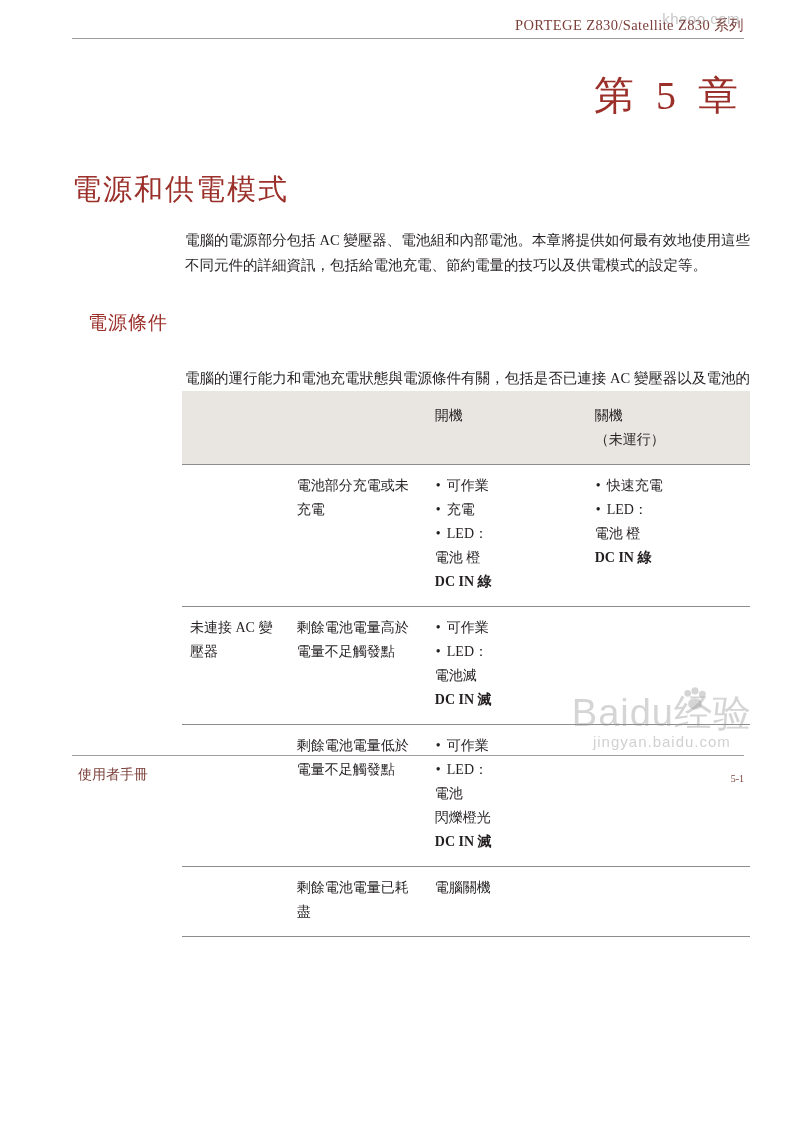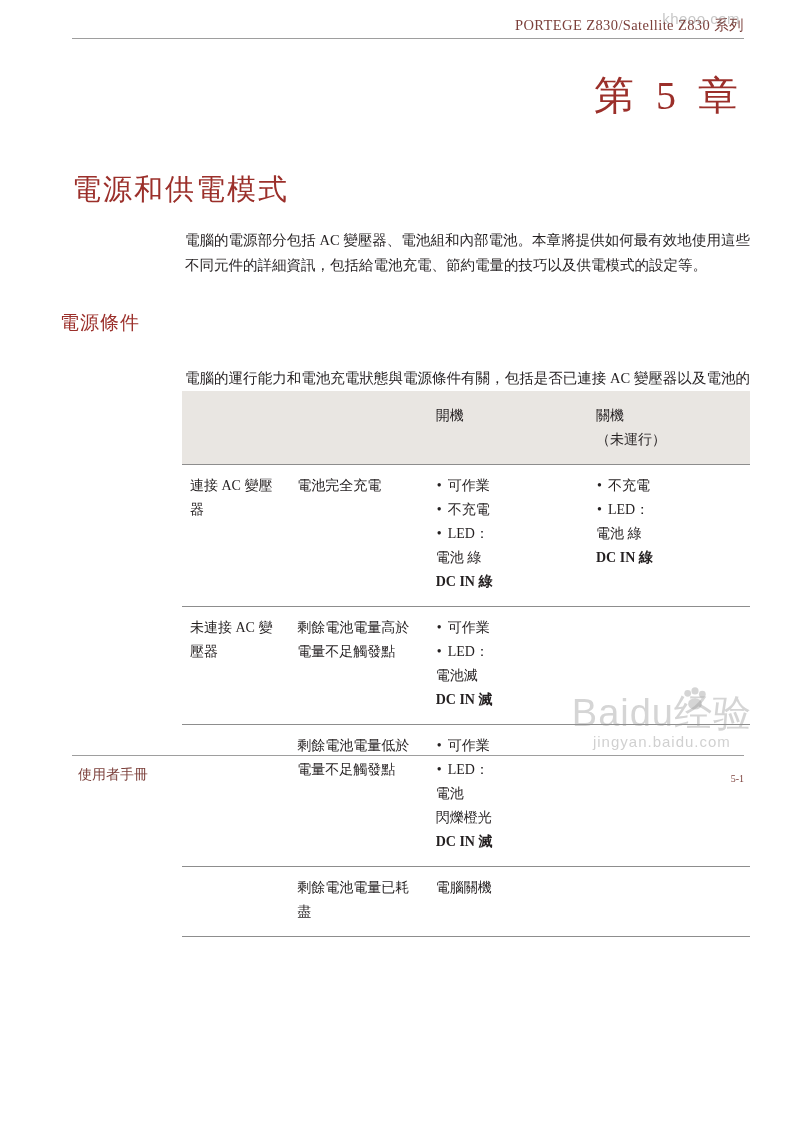--- a/index.html
+++ b/index.html
@@ -70,21 +70,21 @@
     top: 228px;
     width: 565px;
     font-size: 14.5px;
     line-height: 25px;
     text-align: justify;
   }
 
   
   .section-h {
     position: absolute;
-    left: 60px;
+    left: 88px;
     top: 310px;
     font-size: 19px;
     color: #9b2f2a;
     letter-spacing: 1px;
     white-space: nowrap;
   }
   .section-p {
     position: absolute;
     left: 185px;
     top: 362px;
@@ -225,42 +225,42 @@
         <td class="col-b hdr-blank"></td>
         <td class="col-c">開機</td>
         <td class="col-d">
           <span class="sub-line">關機</span>
           <span class="sub-line">（未運行）</span>
         </td>
       </tr>
     </thead>
     <tbody>
 
-      <tr>
-        <td class="col-a">連接 AC 變壓器</td>
-        <td class="col-b">電池完全充電</td>
+
+      <tr>
+        <td class="col-a"></td>
+        <td class="col-b">電池部分充電或未充電</td>
         <td class="col-c">
           <ul class="bullets">
             <li class="b">可作業</li>
-            <li class="b">不充電</li>
+            <li class="b">充電</li>
             <li class="b">LED：</li>
-            <li class="plain">電池 綠</li>
+            <li class="plain">電池 橙</li>
             <li class="plain lb">DC IN 綠</li>
           </ul>
         </td>
         <td class="col-d">
           <ul class="bullets">
-            <li class="b">不充電</li>
+            <li class="b">快速充電</li>
             <li class="b">LED：</li>
-            <li class="plain">電池 綠</li>
-            <li class="plain lb"> DC IN 綠</li>
+            <li class="plain">電池 橙</li>
+            <li class="plain lb">DC IN 綠</li>
           </ul>
         </td>
       </tr>
-
 
       <tr>
         <td class="col-a">未連接 AC 變壓器</td>
         <td class="col-b">剩餘電池電量高於電量不足觸發點</td>
         <td class="col-c">
           <ul class="bullets">
             <li class="b">可作業</li>
             <li class="b">LED：</li>
             <li class="plain">電池滅</li>
             <li class="plain lb">DC IN 滅</li>

